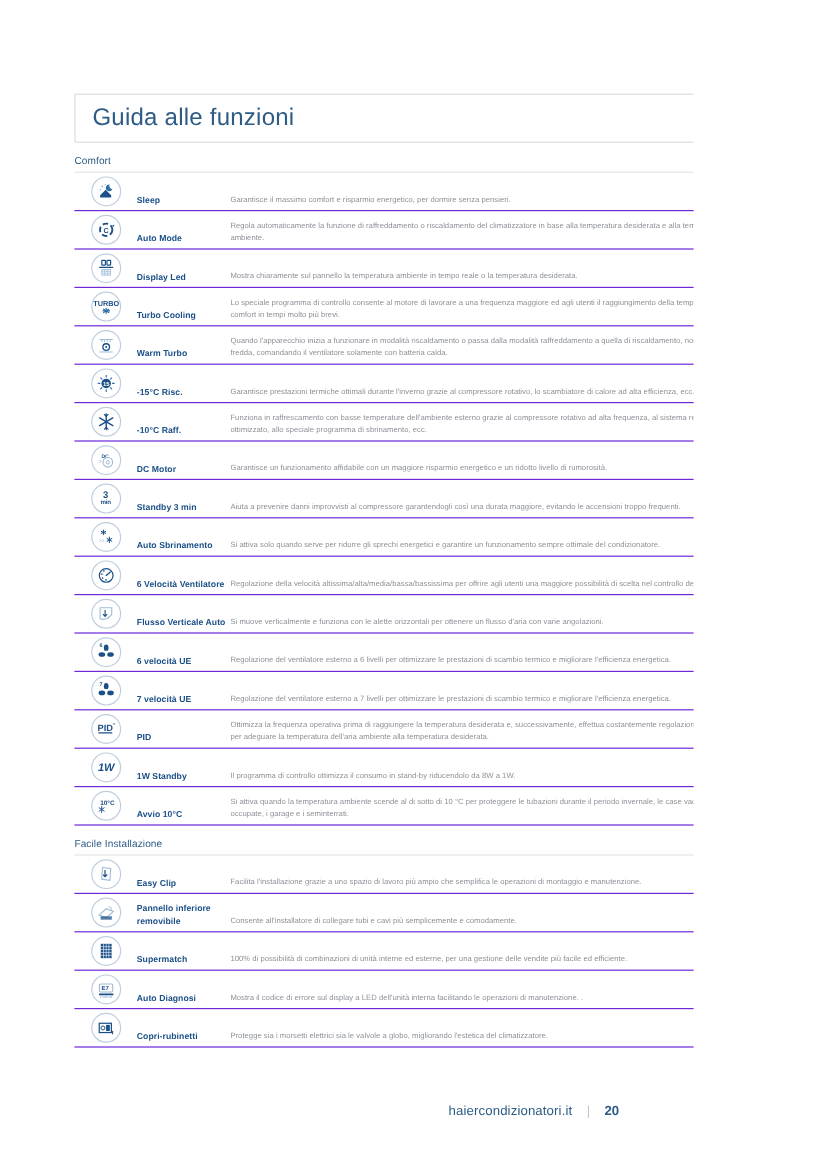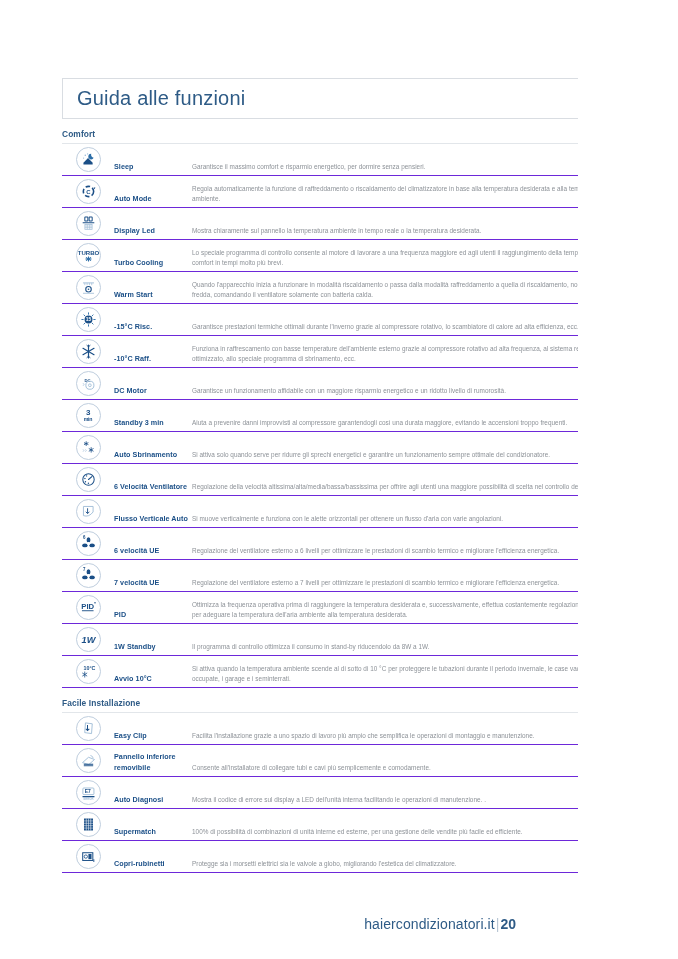--- a/index.html
+++ b/index.html
@@ -32,21 +32,21 @@
   }
   .title-box .title {
     font-size: 20px;
     font-weight: 400;
     color: #2e5b86;
     letter-spacing: 0.2px;
   }
   
   .section-heading {
     font-size: 8.4px;
-    font-weight: 700;
+    font-weight: 400;
     color: #2e5b86;
     margin: 10px 0 4px 0;
     letter-spacing: 0.1px;
   }
   
   .rows { border-top: 1px solid #e2e6ea; }
   .row {
     display: flex;
     align-items: flex-end;
     border-bottom: 1px solid #6d28d9;
@@ -100,22 +100,22 @@
     padding-right: 6px;
     letter-spacing: 0.02px;
   }
   
   .footer {
     position: absolute;
     right: 62px;
     bottom: 27px;
     display: flex;
     align-items: flex-end;
-    gap: 1px;
-    font-size: 14px;
+    gap: 12px;
+    font-size: 11px;
     color: #2e5b86;
   }
   .footer .site { font-weight: 400; letter-spacing: 0.1px; }
   .footer .sep { color: #b9c6d4; }
   .footer .pg { font-weight: 700; }
 </style>
 </head>
 <body>
 
 <div class="page">
@@ -206,21 +206,21 @@
                 <line x1="11" y1="7.5" x2="11" y2="10"></line>
                 <line x1="13.5" y1="7.5" x2="13.5" y2="10"></line>
                 <line x1="16" y1="7.5" x2="16" y2="10"></line>
               </g>
               <circle cx="12.5" cy="14.4" r="3" fill="none" stroke="#1b4f87" stroke-width="1.2"></circle>
               <circle cx="12.5" cy="14.4" r="0.9" fill="#1b4f87"></circle>
               <line x1="6.5" y1="18.8" x2="18.5" y2="18.8" stroke="#9fbcd7" stroke-width="0.9"></line>
             </svg>
           </div>
         </div>
-        <div class="name-cell">Warm Start</div>
+        <div class="name-cell">Warm Turbo</div>
         <div class="desc-cell">Quando l'apparecchio inizia a funzionare in modalità riscaldamento o passa dalla modalità raffreddamento a quella di riscaldamento, non emette aria fredda, comandando il ventilatore solamente con batteria calda.</div>
       </div>
 
       <div class="row">
         <div class="icon-cell">
           <div class="ico">
             <svg width="25" height="25" viewBox="0 0 25 25">
               <g stroke="#2c6ea8" stroke-width="1">
                 <line x1="12.5" y1="4.8" x2="12.5" y2="7.2"></line>
                 <line x1="12.5" y1="17.8" x2="12.5" y2="20.2"></line>
@@ -454,35 +454,20 @@
           </div>
         </div>
         <div class="name-cell">Pannello inferiore removibile</div>
         <div class="desc-cell">Consente all'installatore di collegare tubi e cavi più semplicemente e comodamente.</div>
       </div>
 
       <div class="row">
         <div class="icon-cell">
           <div class="ico">
             <svg width="25" height="25" viewBox="0 0 25 25">
-              <rect x="6.4" y="7.6" width="12" height="7.2" rx="1" fill="none" stroke="#9fbcd7" stroke-width="1"></rect>
-              <text x="11.6" y="13.2" font-size="5.4" font-family="Liberation Sans, sans-serif" font-weight="700" fill="#1b4f87" text-anchor="middle">E7</text>
-              <line x1="6" y1="17" x2="19" y2="17" stroke="#1b4f87" stroke-width="1.4"></line>
-              <text x="12.5" y="20.2" font-size="3" font-family="Liberation Sans, sans-serif" font-weight="700" fill="#9fbcd7" text-anchor="middle">ERROR</text>
-            </svg>
-          </div>
-        </div>
-        <div class="name-cell">Auto Diagnosi</div>
-        <div class="desc-cell">Mostra il codice di errore sul display a LED dell'unità interna facilitando le operazioni di manutenzione. .</div>
-      </div>
-
-      <div class="row">
-        <div class="icon-cell">
-          <div class="ico">
-            <svg width="25" height="25" viewBox="0 0 25 25">
               <rect x="7.6" y="6" width="9.8" height="13" fill="#1b4f87"></rect>
               <g stroke="#ffffff" stroke-width="0.55">
                 <line x1="10.1" y1="6" x2="10.1" y2="19"></line>
                 <line x1="12.5" y1="6" x2="12.5" y2="19"></line>
                 <line x1="14.9" y1="6" x2="14.9" y2="19"></line>
                 <line x1="7.6" y1="8.6" x2="17.4" y2="8.6"></line>
                 <line x1="7.6" y1="11.2" x2="17.4" y2="11.2"></line>
                 <line x1="7.6" y1="13.8" x2="17.4" y2="13.8"></line>
                 <line x1="7.6" y1="16.4" x2="17.4" y2="16.4"></line>
               </g>
@@ -490,20 +475,35 @@
           </div>
         </div>
         <div class="name-cell">Supermatch</div>
         <div class="desc-cell">100% di possibilità di combinazioni di unità interne ed esterne, per una gestione delle vendite più facile ed efficiente.</div>
       </div>
 
       <div class="row">
         <div class="icon-cell">
           <div class="ico">
             <svg width="25" height="25" viewBox="0 0 25 25">
+              <rect x="6.4" y="7.6" width="12" height="7.2" rx="1" fill="none" stroke="#9fbcd7" stroke-width="1"></rect>
+              <text x="11.6" y="13.2" font-size="5.4" font-family="Liberation Sans, sans-serif" font-weight="700" fill="#1b4f87" text-anchor="middle">E7</text>
+              <line x1="6" y1="17" x2="19" y2="17" stroke="#1b4f87" stroke-width="1.4"></line>
+              <text x="12.5" y="20.2" font-size="3" font-family="Liberation Sans, sans-serif" font-weight="700" fill="#9fbcd7" text-anchor="middle">ERROR</text>
+            </svg>
+          </div>
+        </div>
+        <div class="name-cell">Auto Diagnosi</div>
+        <div class="desc-cell">Mostra il codice di errore sul display a LED dell'unità interna facilitando le operazioni di manutenzione. .</div>
+      </div>
+
+      <div class="row">
+        <div class="icon-cell">
+          <div class="ico">
+            <svg width="25" height="25" viewBox="0 0 25 25">
               <rect x="6.2" y="8.4" width="11" height="8.4" fill="none" stroke="#1b4f87" stroke-width="1.1"></rect>
               <circle cx="9.6" cy="12.6" r="1.8" fill="none" stroke="#1b4f87" stroke-width="0.9"></circle>
               <rect x="12.4" y="9.8" width="3.4" height="5.6" fill="#1b4f87"></rect>
               <path d="M17.8 15.4 L18.8 15.4 L18.8 18.4 L17.8 18.4 Z" fill="#1b4f87"></path>
             </svg>
           </div>
         </div>
         <div class="name-cell">Copri-rubinetti</div>
         <div class="desc-cell">Protegge sia i morsetti elettrici sia le valvole a globo, migliorando l'estetica del climatizzatore.</div>
       </div>

